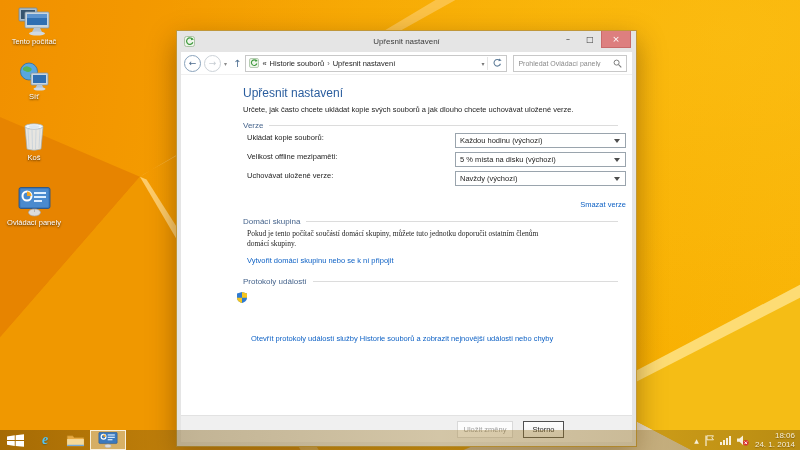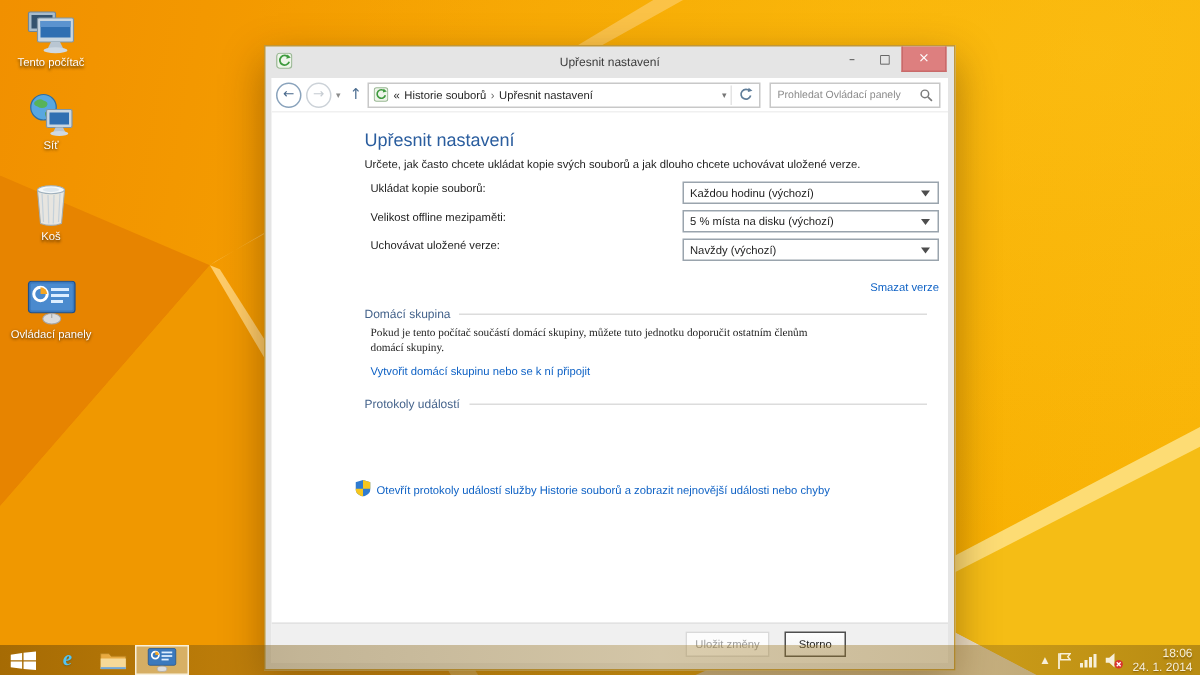--- a/index.html
+++ b/index.html
@@ -72,21 +72,21 @@
   .vrow{display:flex;align-items:flex-start;height:19px;}
   .vrow .lbl{flex:1;font-size:7.5px;color:#1e1e1e;padding-left:4px;}
   .combo{width:171px;height:15px;box-sizing:border-box;border:1px solid #9aa4ad;background:#fff;
     display:flex;align-items:center;font-size:7.5px;color:#1e1e1e;padding-left:4px;}
   .combo .chev{margin-left:auto;margin-right:5px;width:0;height:0;
     border-left:3px solid transparent;border-right:3px solid transparent;border-top:4px solid #4d4d4d;}
   .link{color:#0f62c5;font-size:7.5px;text-decoration:none;cursor:pointer;margin-top:42px;}
   .rightlink{text-align:right;margin-top:3px;}
   .hg-text{font-size:7.5px;color:#1e1e1e;max-width:306px;line-height:9.5px;margin:1px 0 1px 4px;font-family:Liberation Serif, serif;}
   .hg-link{margin-left:4px;margin-top:1px;}
-  .log-row{display:flex;align-items:flex-end;margin-top:6px;margin-left:-6px;}
+  .log-row{display:flex;align-items:flex-start;margin-top:6px;margin-left:-6px;}
   .log-row .link{margin-left:4px;}
 
   
   .footer{position:absolute;left:0;right:0;bottom:0;height:27px;background:#f0f0f0;
     border-top:1px solid #e2e2e2;display:flex;align-items:center;justify-content:flex-end;
     padding-right:68px;box-sizing:border-box;gap:10px;}
   .btn{height:17px;box-sizing:border-box;font-size:7.5px;display:flex;align-items:center;
     justify-content:center;background:linear-gradient(#fdfdfd,#f1f1f1);}
   .btn-save{width:56px;border:1px solid #d9d9d9;color:#9f9f9f;background:#fcfcfc;}
   .btn-cancel{width:41px;border:1px solid #4f4f4f;color:#1e1e1e;}
@@ -241,20 +241,24 @@
               <line x1="6.2" y1="6.2" x2="9.2" y2="9.2" stroke="#7b7b7b" stroke-width="1.2"></line>
             </svg>
           </span>
         </div>
       </div>
 
       <div class="content">
         <h1 class="h1">Upřesnit nastavení</h1>
         <p class="intro">Určete, jak často chcete ukládat kopie svých souborů a jak dlouho chcete uchovávat uložené verze.</p>
 
+        <div class="group">
+          <span class="gt">Verze</span>
+          <span class="gl"></span>
+        </div>
 
         <div class="vrow">
           <span class="lbl">Ukládat kopie souborů:</span>
           <div class="combo">
             <span>Každou hodinu (výchozí)</span>
             <span class="chev"></span>
           </div>
         </div>
         <div class="vrow">
           <span class="lbl">Velikost offline mezipaměti:</span>

